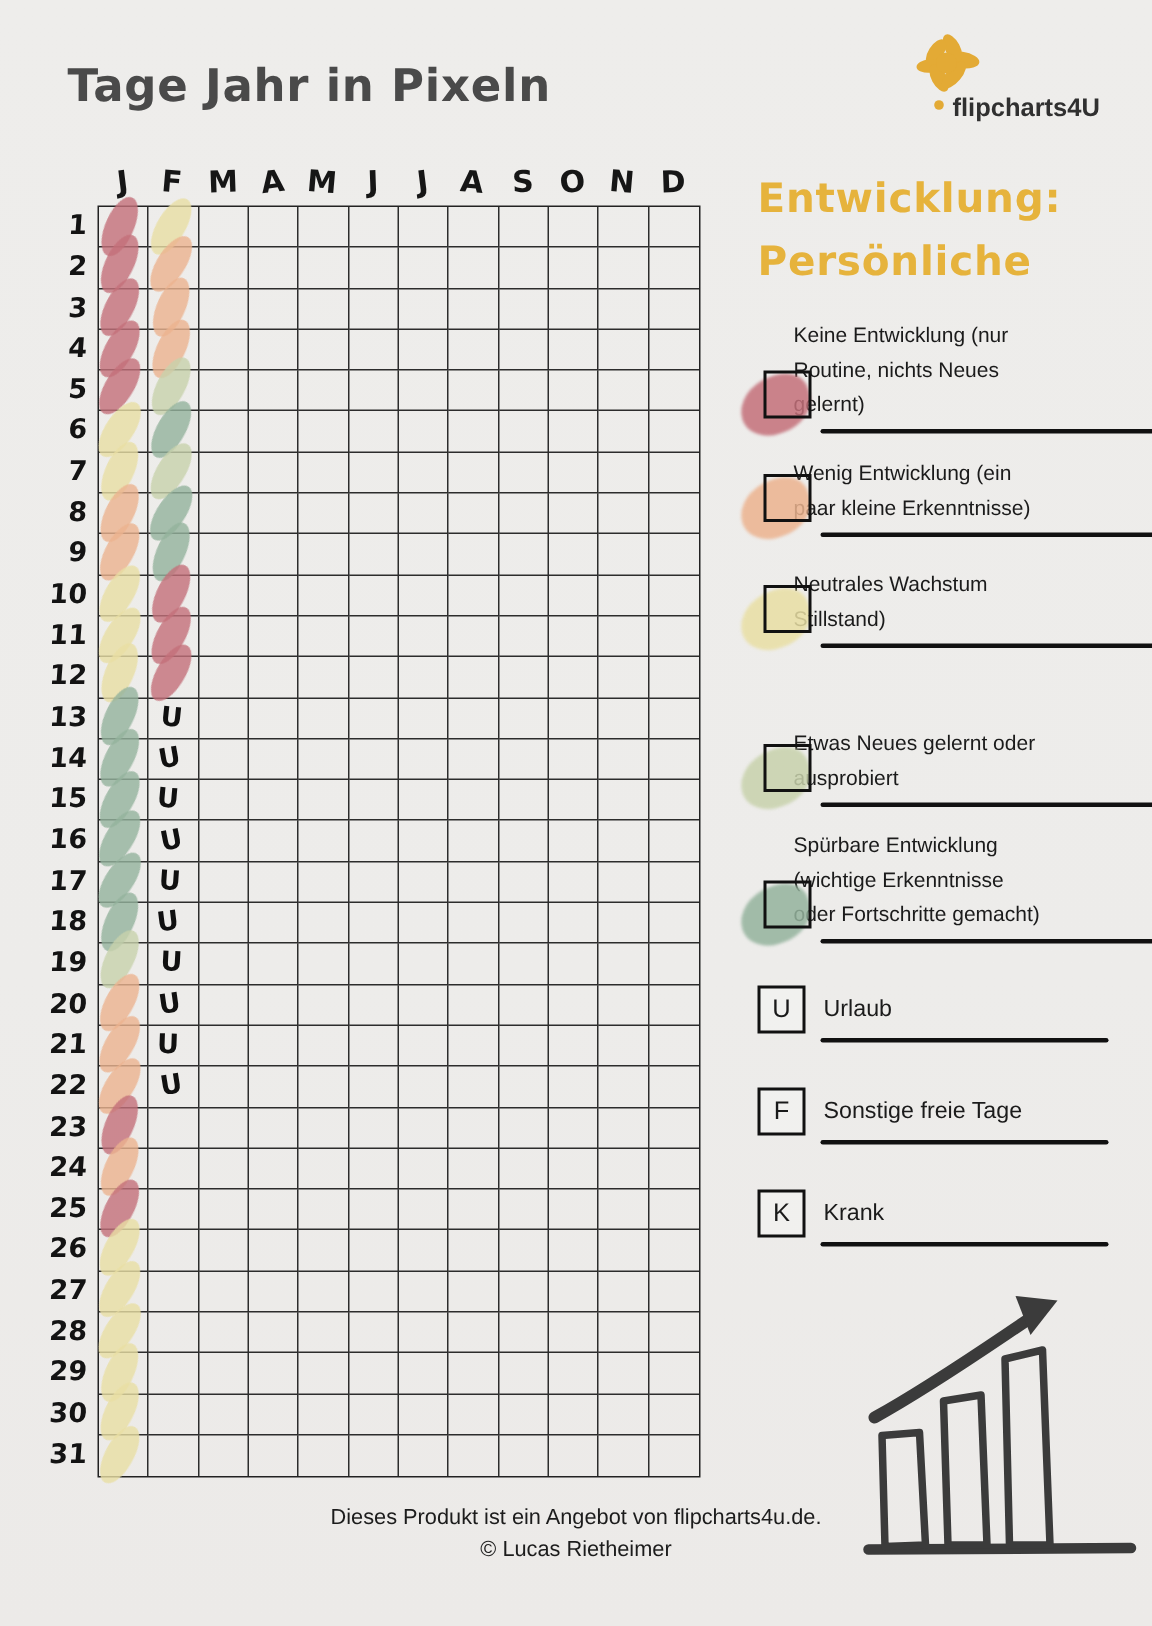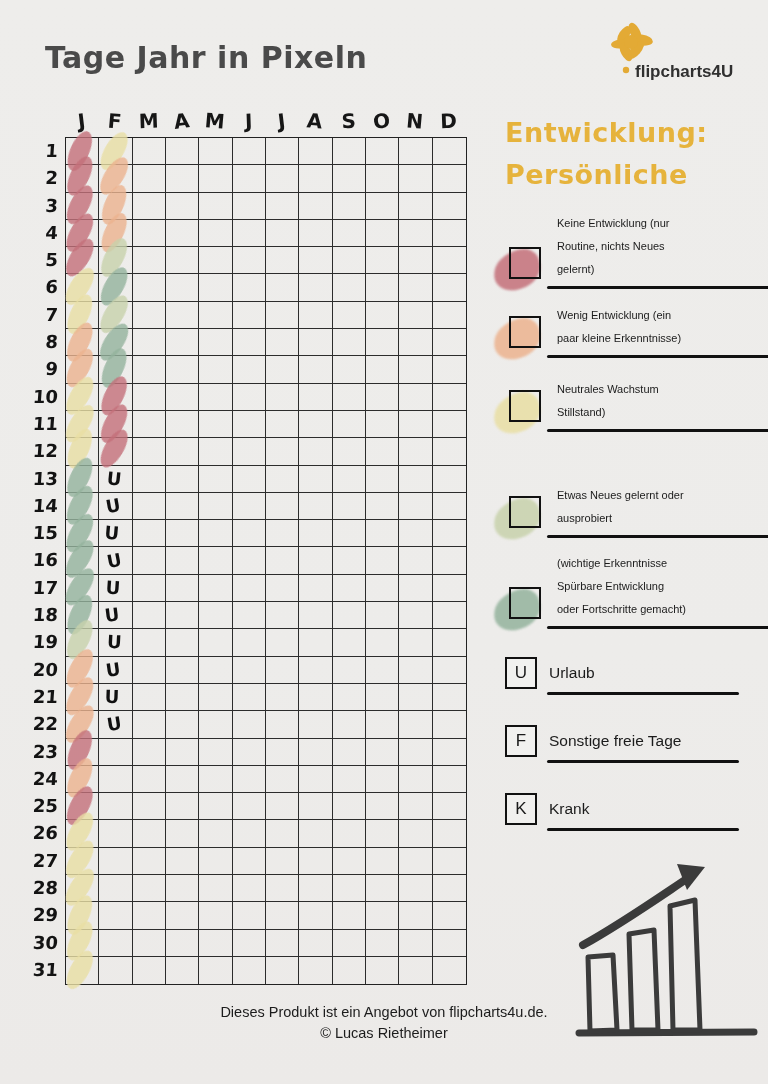--- a/index.html
+++ b/index.html
@@ -38,21 +38,21 @@
   .stroke{position:absolute;left:50%;top:50%;width:19px;height:42px;z-index:2;
           border-radius:48% 52% 46% 54%;opacity:.8;filter:blur(.5px);}
   .umark{position:absolute;left:50%;top:50%;z-index:3;font-family:"DejaVu Sans",sans-serif;
          font-size:18px;font-weight:700;color:#101010;}
 
   
   .legend{position:absolute;left:505px;top:112px;width:238px;height:740px;}
   .legend-heading{font-family:"DejaVu Sans",sans-serif;font-size:27px;font-weight:800;
                   color:#e6b33c;line-height:42px;letter-spacing:.5px;}
   .legend-item{position:absolute;left:0;width:238px;}
-  .item-text{margin-left:52px;font-size:11px;line-height:23px;color:#1b1b1b;}
+  .item-text{margin-left:24px;font-size:14px;line-height:23px;color:#1b1b1b;}
   .underline{position:absolute;left:42px;right:4px;height:3px;background:#111;border-radius:2px;margin-top:5px;}
   .swatch-wrap{position:absolute;left:0;bottom:2px;width:44px;height:44px;}
   .blob{position:absolute;left:-12px;top:8px;width:48px;height:38px;border-radius:60% 40% 55% 45%;
         transform:rotate(-18deg);opacity:.85;filter:blur(1px);}
   .swatch-box{position:absolute;left:4px;top:4px;width:28px;height:28px;border:2.5px solid #111;background:transparent;}
   .letter-box{position:absolute;left:0;top:0;width:28px;height:28px;border:2.5px solid #111;
               font-size:17px;color:#1a1a1a;text-align:center;line-height:28px;background:rgba(255,255,255,.25);}
   .letter-label{margin-left:44px;font-size:15.5px;color:#1b1b1b;line-height:32px;}
   .letter-item .underline{position:absolute;left:42px;right:4px;margin-top:2px;}
 
@@ -666,22 +666,22 @@
             <div>ausprobiert</div>
           </div>
           <div class="underline" style="position: relative;"></div>
         </div>
         <div class="legend-item" style="top: 440px;">
           <div class="swatch-wrap">
             <div class="blob" style="background: rgb(148, 179, 157);"></div>
             <div class="swatch-box"></div>
           </div>
           <div class="item-text">
+            <div>Spürbare Entwicklung</div>
             <div>(wichtige Erkenntnisse</div>
-            <div>Spürbare Entwicklung</div>
             <div>oder Fortschritte gemacht)</div>
           </div>
           <div class="underline" style="position: relative;"></div>
         </div>
         <div class="legend-item letter-item" style="top: 545px; height: 40px;">
           <div class="letter-box">U</div>
           <div class="letter-label">Urlaub</div>
           <div class="underline" style="bottom: 2px;"></div>
         </div>
         <div class="legend-item letter-item" style="top: 613px; height: 40px;">

